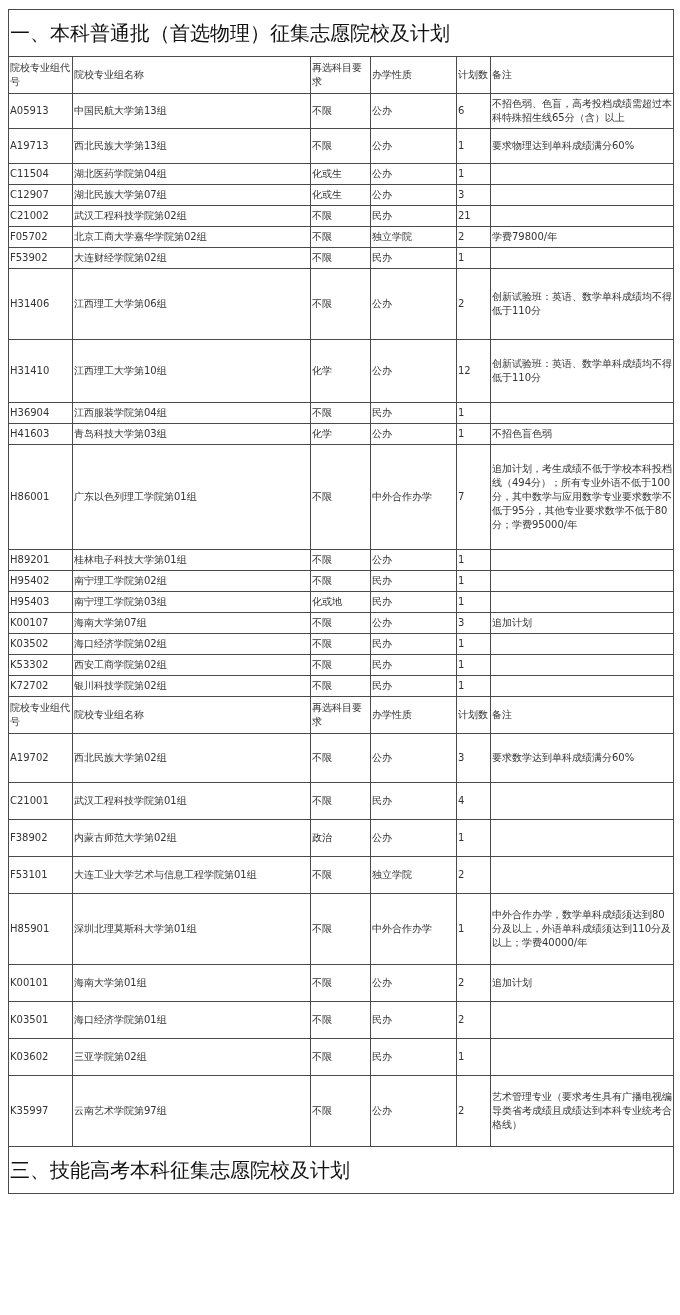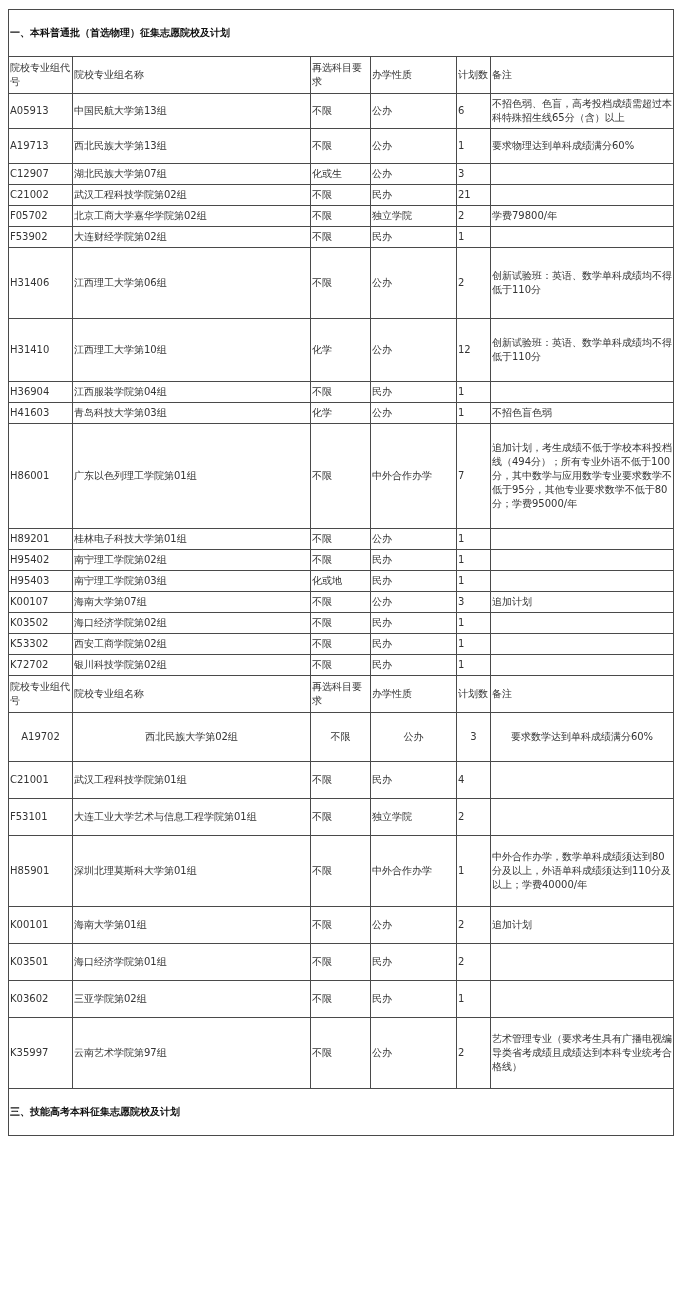--- a/index.html
+++ b/index.html
@@ -2,28 +2,28 @@
 <html><head>
 <meta charset="utf-8">
 <style>
   html, body { margin:0; padding:0; background:#ffffff; }
   body { width:680px; height:1315px; position:relative; overflow:hidden;
          font-family:"DejaVu Sans", "Liberation Sans", sans-serif; color:#222; }
   #doc { position:absolute; left:8px; top:9px; width:665px; }
   table { border-collapse:collapse; width:665px; table-layout:fixed; }
   td { border:1px solid #4a4a4a; font-size:10px; line-height:14px; padding:1px 1px 1px 1px;
        vertical-align:middle; color:#333; word-break:break-all; }
-  td.sec { font-size:10px; font-weight:bold; color:#111; padding:0 0 0 1px; height:46px; line-height:18px; }
+  td.sec { font-size:20px; font-weight:normal; color:#111; padding:0 0 0 1px; height:46px; line-height:18px; }
   tr.hdr td { height:34px; vertical-align:middle; }
   tr.r1 td { height:18px; }
   tr.r2 td { height:32px; }
   tr.r5 td { height:102px; }
   tr.r3 td { height:68px; }
   tr.r3b td { height:60px; }
-  tr.rt td { height:46px;text-align:center; }
+  tr.rt td { height:46px; }
   tr.rt2 td { height:34px; }
 </style>
 </head>
 <body>
 
 <div id="doc">
   <table>
     <colgroup>
       <col style="width:64px">
         <col style="width:238px">
@@ -54,20 +54,28 @@
         </tr>
         <tr class="r2">
           <td>A19713</td>
           <td>西北民族大学第13组</td>
           <td>不限</td>
           <td>公办</td>
           <td>1</td>
           <td>要求物理达到单科成绩满分60%</td>
         </tr>
         <tr class="r1">
+          <td>C11504</td>
+          <td>湖北医药学院第04组</td>
+          <td>化或生</td>
+          <td>公办</td>
+          <td>1</td>
+          <td></td>
+        </tr>
+        <tr class="r1">
           <td>C12907</td>
           <td>湖北民族大学第07组</td>
           <td>化或生</td>
           <td>公办</td>
           <td>3</td>
           <td></td>
         </tr>
         <tr class="r1">
           <td>C21002</td>
           <td>武汉工程科技学院第02组</td>
@@ -206,20 +214,28 @@
         </tr>
         <tr class="rt2">
           <td>C21001</td>
           <td>武汉工程科技学院第01组</td>
           <td>不限</td>
           <td>民办</td>
           <td>4</td>
           <td></td>
         </tr>
         <tr class="rt2">
+          <td>F38902</td>
+          <td>内蒙古师范大学第02组</td>
+          <td>政治</td>
+          <td>公办</td>
+          <td>1</td>
+          <td></td>
+        </tr>
+        <tr class="rt2">
           <td>F53101</td>
           <td>大连工业大学艺术与信息工程学院第01组</td>
           <td>不限</td>
           <td>独立学院</td>
           <td>2</td>
           <td></td>
         </tr>
         <tr class="r3">
           <td>H85901</td>
           <td>深圳北理莫斯科大学第01组</td>

